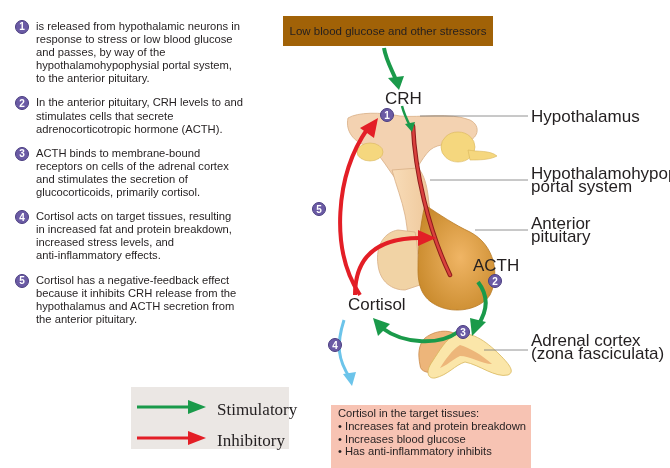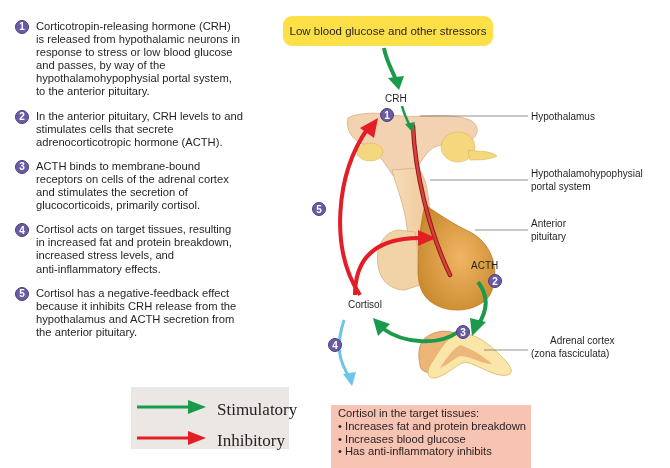--- a/index.html
+++ b/index.html
@@ -5,36 +5,35 @@
   html, body { margin:0; padding:0; background:#ffffff; }
   body { width:670px; height:468px; position:relative; overflow:hidden;
          font-family:"Liberation Sans", sans-serif; color:#231f20; }
   .steps { position:absolute; left:15px; top:20px; width:255px; }
   .step { position:relative; padding-left:21px; font-size:11.2px; line-height:13.1px; margin-bottom:11px; }
   .badge { position:absolute; display:inline-flex; align-items:center; justify-content:center;
            width:14px; height:14px; border-radius:50%; background:#6b5ba5; color:#fff;
            font-weight:bold; font-size:10px; border:1px solid #4a3d80; box-sizing:border-box; }
   .step .badge { left:0; top:0; }
   .stressor-box { position:absolute; left:283px; top:16px; width:210px; height:30px;
-                  background:#fde047; font-size:11.5px; display:flex; align-items:center; justify-content:center;border-radius:9px; }
-  .label { position:absolute; font-size:10px; line-height:13px; }
+                  background:#a16207; font-size:11.5px; display:flex; align-items:center; justify-content:center; }
+  .label { position:absolute; font-size:17px; line-height:13px; }
   .effects-box { position:absolute; left:331px; top:392px; width:200px; height:65px;
                  background:#f7c3b3; font-size:11.2px; line-height:12.8px; padding:2px 7px; box-sizing:border-box;margin-top:13px; }
   .effects-box div { white-space:nowrap; }
   .legend-box { position:absolute; left:131px; top:387px; width:158px; height:62px; background:#ebe7e4; }
   .legend-item { position:absolute; font-size:17px;font-family:Liberation Serif, serif; }
   svg.diagram { position:absolute; left:0; top:0; }
 </style>
 </head>
 <body>
 
 <div class="steps">
   <div class="step">
     <span class="badge">1</span>
-    <div>Corticotropin-releasing hormone (CRH)</div>
     <div>is released from hypothalamic neurons in</div>
     <div>response to stress or low blood glucose</div>
     <div>and passes, by way of the</div>
     <div>hypothalamohypophysial portal system,</div>
     <div>to the anterior pituitary.</div>
   </div>
   <div class="step">
     <span class="badge">2</span>
     <div>In the anterior pituitary, CRH levels to and</div>
     <div>stimulates cells that secrete</div>
@@ -148,25 +147,25 @@
 </div>
 
 <div class="label" style="left:385px;top:92px;">CRH</div>
 <span class="badge" style="left:380px;top:108px;">1</span>
 <div class="label" style="left:531px;top:110px;">Hypothalamus</div>
 <div class="label" style="left:531px;top:167px;">Hypothalamohypophysial</div>
 <div class="label" style="left:531px;top:180px;">portal system</div>
 <div class="label" style="left:531px;top:217px;">Anterior</div>
 <div class="label" style="left:531px;top:230px;">pituitary</div>
 <span class="badge" style="left:312px;top:202px;">5</span>
-<div class="label" style="left:471px;top:259px;">ACTH</div>
+<div class="label" style="left:445px;top:259px;padding-left:28px;">ACTH</div>
 <span class="badge" style="left:488px;top:274px;">2</span>
 <div class="label" style="left:348px;top:298px;">Cortisol</div>
 <span class="badge" style="left:456px;top:325px;">3</span>
-<div class="label" style="left:550px;top:334px;">Adrenal cortex</div>
+<div class="label" style="left:531px;top:334px;">Adrenal cortex</div>
 <div class="label" style="left:531px;top:347px;">(zona fasciculata)</div>
 <span class="badge" style="left:328px;top:338px;">4</span>
 
 <div class="effects-box">
   <div>Cortisol in the target tissues:</div>
   <div>• Increases fat and protein breakdown</div>
   <div>• Increases blood glucose</div>
   <div>• Has anti-inflammatory inhibits</div>
 </div>
 

